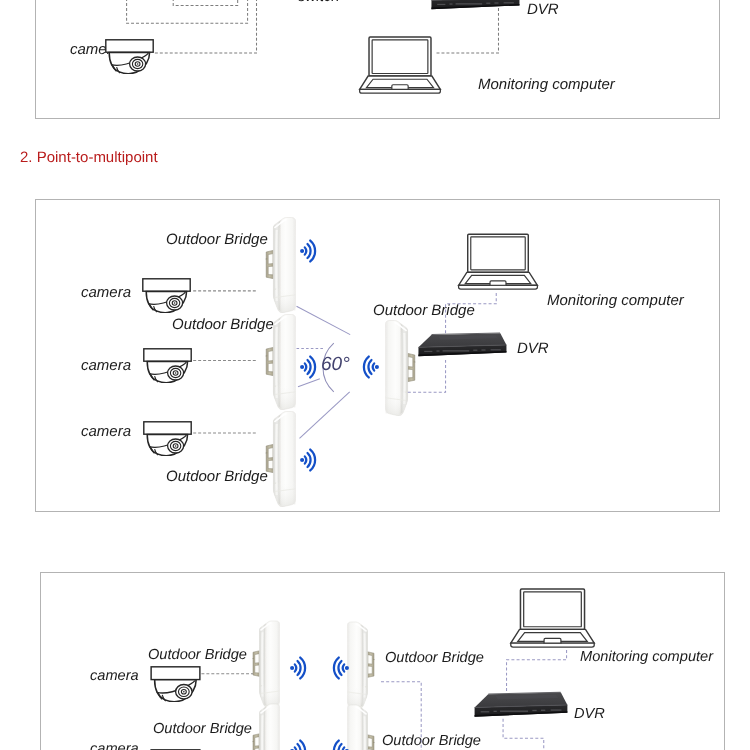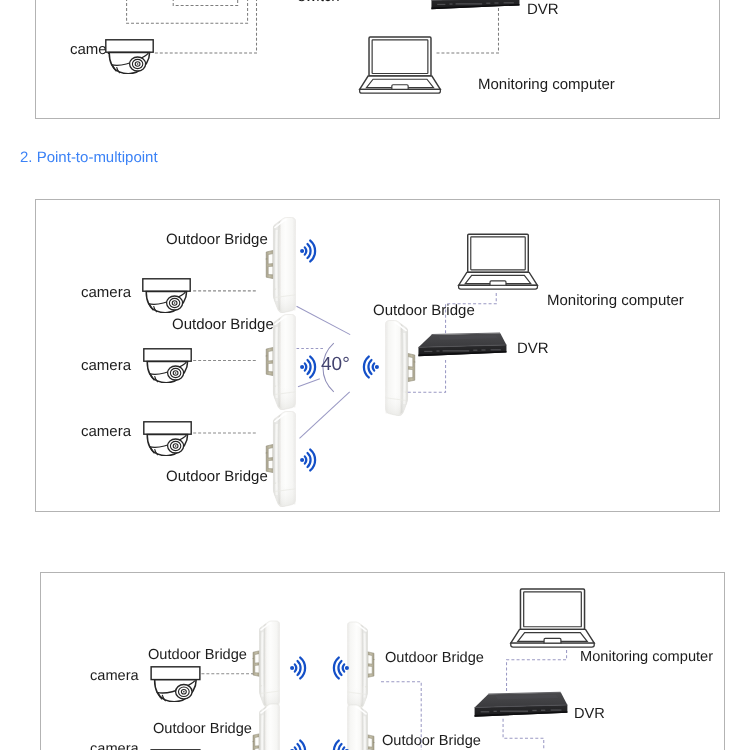--- a/index.html
+++ b/index.html
@@ -1,22 +1,22 @@
 <!DOCTYPE html>
 <html><head>
 <meta charset="utf-8">
 <style>
   html,body{margin:0;padding:0;background:#ffffff;}
   body{width:750px;height:750px;overflow:hidden;
        font-family:"Liberation Sans",sans-serif;
        -webkit-font-smoothing:antialiased;text-rendering:geometricPrecision;-webkit-font-smoothing:antialiased;font-smooth:never;}
   .page{position:relative;width:750px;height:750px;background:#fff;}
-  .heading{position:absolute;color:#3b82f6;font-size:15px;white-space:pre;}
+  .heading{position:absolute;color:#b91c1c;font-size:15px;white-space:pre;}
   .dbox{position:absolute;font-size:15px;border:1px solid #b3b3b3;background:#fff;box-sizing:border-box;overflow:hidden;}
-  .lbl{position:absolute;font-size:inherit;color:#1c1c1c;white-space:nowrap;line-height:1;}
+  .lbl{position:absolute;font-size:inherit;color:#1c1c1c;white-space:nowrap;line-height:1;font-style:italic;}
 
   
   .bridge{position:absolute;}
   .bridge svg{display:block;}
 
   
   .camera{position:absolute;}
   .camera svg{display:block;}
 
   
@@ -308,21 +308,21 @@
         <path d="M157 161.5 L222 161.5"></path>
         <path d="M157 234.5 L222 234.5"></path>
       </g>
 
       <g stroke="#9a99c4" stroke-width="1.05" fill="none" stroke-dasharray="3 2.2">
         <path d="M373 193.5 L411 193.5 L411 161"></path>
         <path d="M411 134 L411 104.5 L462 104.5 L462 92"></path>
       </g>
     </svg>
 
-    <div class="lbl" style="left:285px;top:155px;font-size:19px;color:#43436f;">40°</div>
+    <div class="lbl" style="left:285px;top:155px;font-size:19px;color:#43436f;">60°</div>
   </div>
 
 
   <div class="dbox" id="box3" style="left:40px;top:572px;width:685px;height:260px;font-size:14.6px;">
 
     <div class="lbl" style="left:107px;top:75px;">Outdoor Bridge</div>
     <div class="lbl" style="left:344px;top:78px;">Outdoor Bridge</div>
     <div class="lbl" style="left:112px;top:149px;">Outdoor Bridge</div>
     <div class="lbl" style="left:341px;top:161px;">Outdoor Bridge</div>
     <div class="lbl" style="left:49px;top:96px;">camera</div>

